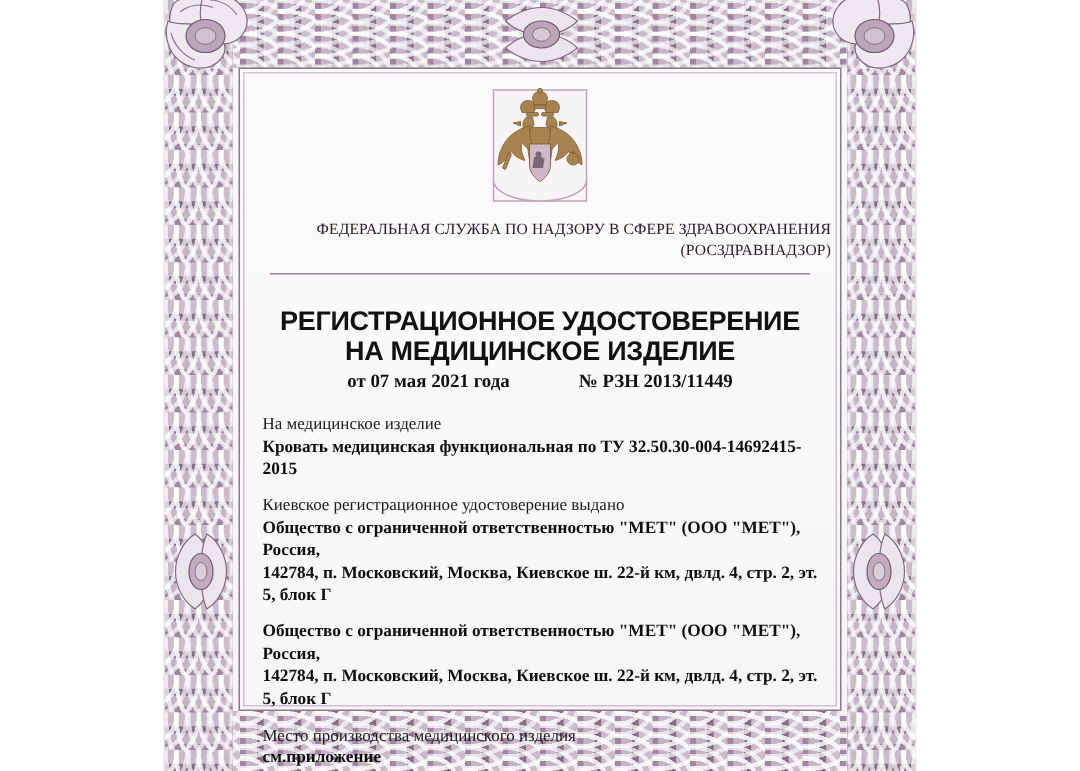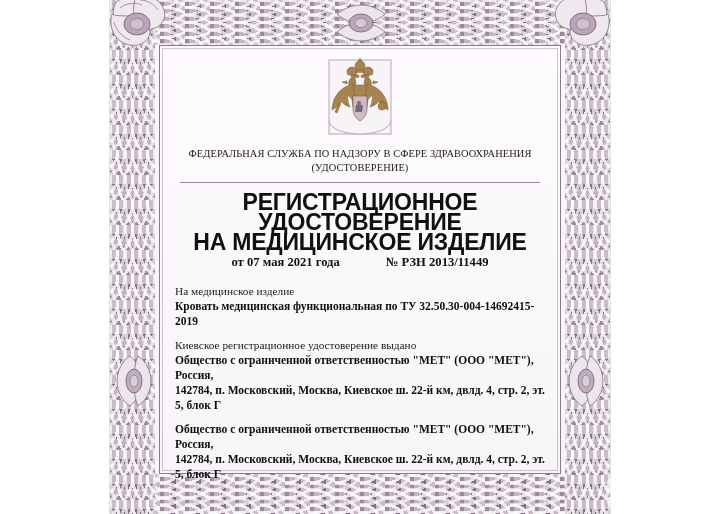--- a/index.html
+++ b/index.html
@@ -68,29 +68,29 @@
   
   .content{
     position:absolute;left:56px;top:52px;width:388px;
     color:#1b1b1b;
   }
 
   .emblem{width:100%;display:flex;justify-content:center;margin-top:6px;}
   .emblem svg{display:block;}
 
   .agency{
-    text-align:center;font-size:10.4px;line-height:14px;letter-spacing:.1px;
+    text-align:right;font-size:10.4px;line-height:14px;letter-spacing:.1px;
     margin-top:7px;color:#262027;
   }
   .rule{height:1px;background:#9a8a99;margin:7px 14px 0 14px;}
 
   .title{
     text-align:center;font-family:"Liberation Sans", sans-serif;
-    font-weight:bold;font-size:23px;line-height:20px;letter-spacing:-.2px;
-    margin-top:9px;color:#111;
+    font-weight:bold;font-size:18px;line-height:20px;letter-spacing:-.2px;
+    margin-top:21px;color:#111;
   }
   .subline{
     display:flex;justify-content:center;gap:46px;
     font-family:"Liberation Serif", serif;font-weight:bold;
     font-size:12.6px;margin-top:3px;color:#111;
   }
 
   .body{margin-top:14px;padding-left:9px;}
   .block{margin-bottom:9.5px;}
   .lbl{font-size:11.3px;line-height:14.5px;color:#1d1a1d;}
@@ -217,53 +217,57 @@
           <g fill="#6b5a68" opacity=".85">
             <circle cx="36" cy="45" r="2"></circle>
             <path d="M33 47c2-1 5-1 7 1l-1 6h-7z"></path>
             <path d="M39 43l4-3"></path>
           </g>
         </svg>
       </div>
 
       <div class="agency">
         <div>ФЕДЕРАЛЬНАЯ СЛУЖБА ПО НАДЗОРУ В СФЕРЕ ЗДРАВООХРАНЕНИЯ</div>
-        <div>(УДОСТОВЕРЕНИЕ)</div>
+        <div>(РОСЗДРАВНАДЗОР)</div>
       </div>
 
       <div class="rule"></div>
 
       <div class="title">
         <div>РЕГИСТРАЦИОННОЕ УДОСТОВЕРЕНИЕ</div>
         <div>НА МЕДИЦИНСКОЕ ИЗДЕЛИЕ</div>
       </div>
 
       <div class="subline">
         <span>от  07 мая 2021 года</span>
         <span>№  РЗН 2013/11449</span>
       </div>
 
       <div class="body">
 
         <div class="block">
           <div class="lbl">На медицинское изделие</div>
-          <div class="val">Кровать медицинская функциональная по ТУ 32.50.30-004-14692415-2019</div>
+          <div class="val">Кровать медицинская функциональная по ТУ 32.50.30-004-14692415-2015</div>
         </div>
 
         <div class="block">
           <div class="lbl">Киевское регистрационное удостоверение выдано</div>
           <div class="val">Общество с ограниченной ответственностью "МЕТ" (ООО "МЕТ"), Россия,</div>
           <div class="val">142784, п. Московский, Москва, Киевское ш. 22-й км, двлд. 4, стр. 2, эт. 5, блок Г</div>
         </div>
 
         <div class="block">
           <div class="val">Общество с ограниченной ответственностью "МЕТ" (ООО "МЕТ"), Россия,</div>
           <div class="val">142784, п. Московский, Москва, Киевское ш. 22-й км, двлд. 4, стр. 2, эт. 5, блок Г</div>
         </div>
 
+        <div class="block">
+          <div class="lbl">Место производства медицинского изделия</div>
+          <div class="val">см.приложение</div>
+        </div>
 
       </div>
     </div>
   </div>
 
   <div class="avito">
     <svg class="mark" width="32" height="30" viewBox="0 0 32 30" aria-hidden="true">
       <circle cx="8" cy="8" r="7.5" fill="#ffffff" opacity=".85"></circle>
       <circle cx="24.5" cy="6" r="5" fill="#ffffff" opacity=".85"></circle>
       <circle cx="7" cy="23" r="5.5" fill="#ffffff" opacity=".85"></circle>

